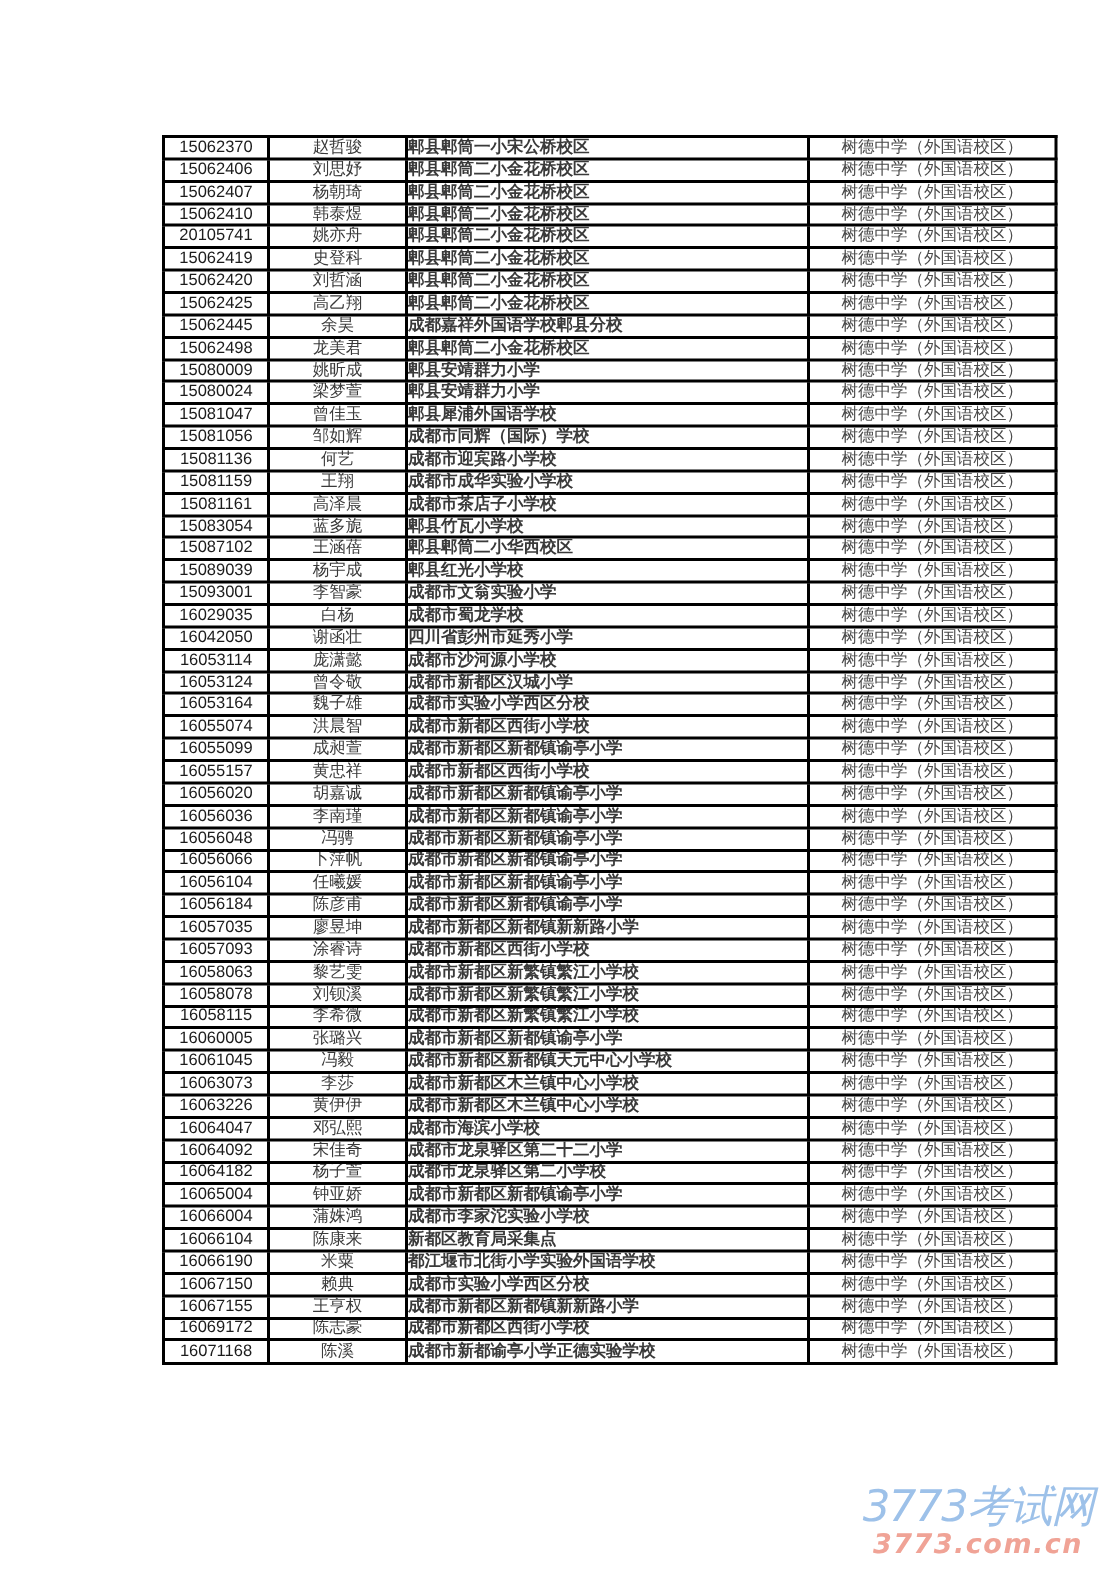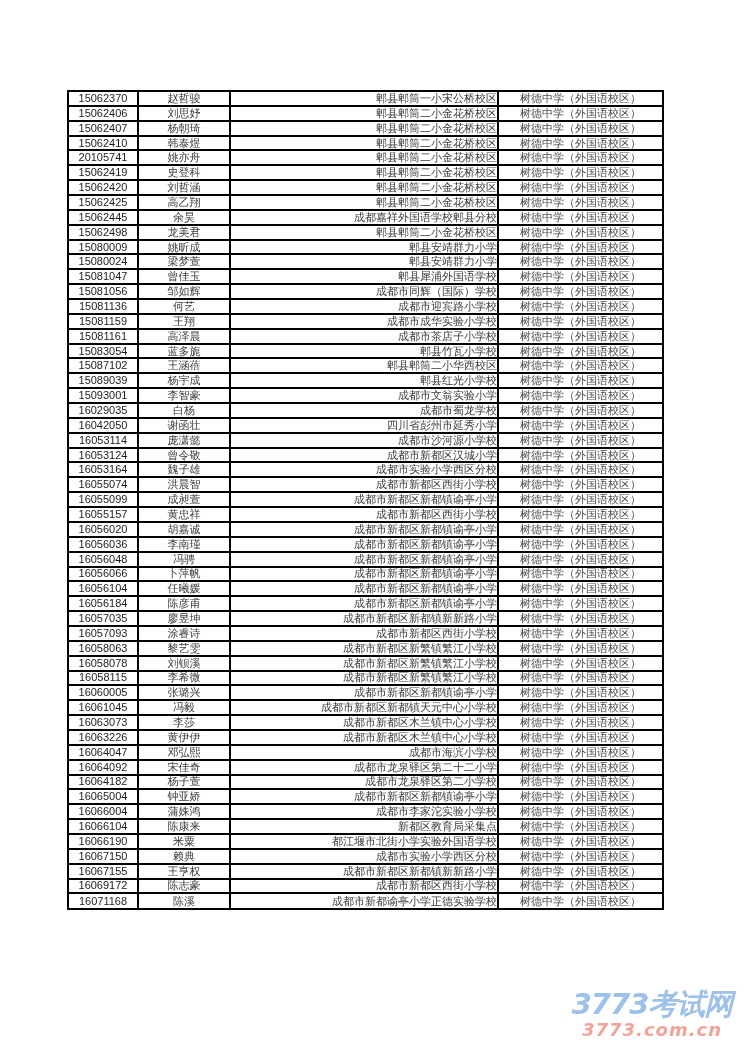--- a/index.html
+++ b/index.html
@@ -17,20 +17,21 @@
   .sheet {
     position: absolute;
     left: 67px;
     top: 90px;
   }
   table.roster {
     border-collapse: collapse;
     table-layout: fixed;
     width: 587px;
     height: 820px;
+    margin-left: 41px;
   }
   table.roster td {
     border: 2px solid #000000;
     padding: 0;
     font-size: 11px;
     line-height: 1;
     white-space: nowrap;
     overflow: hidden;
     vertical-align: middle;
   }
@@ -40,41 +41,42 @@
     color: #1c1c1c;
     font-family: "Liberation Sans", sans-serif;
   }
   td.c-name {
     width: 90px;
     text-align: center;
     color: #3a3a3a;
   }
   td.c-school {
     width: 266px;
-    text-align: right;
+    text-align: left;
     padding-left: 3px;
     color: #3a3a3a;
+    font-weight: bold;
   }
   td.c-dest {
     width: 163px;
     text-align: center;
     color: #4a4a4a;
   }
   .watermark {
     position: absolute;
     right: 2px;
     top: 990px;
     width: 180px;
     text-align: center;
     pointer-events: none;
   }
   .wm-title {
     font-family: "DejaVu Sans", sans-serif;
     font-style: italic;
-    font-weight: bold;
+    font-weight: normal;
     font-size: 29px;
     letter-spacing: -1px;
     line-height: 1;
     white-space: nowrap;
   }
   .wm-url {
     font-family: "DejaVu Sans", sans-serif;
     font-weight: bold;
     font-size: 18px;
     letter-spacing: 1px;

